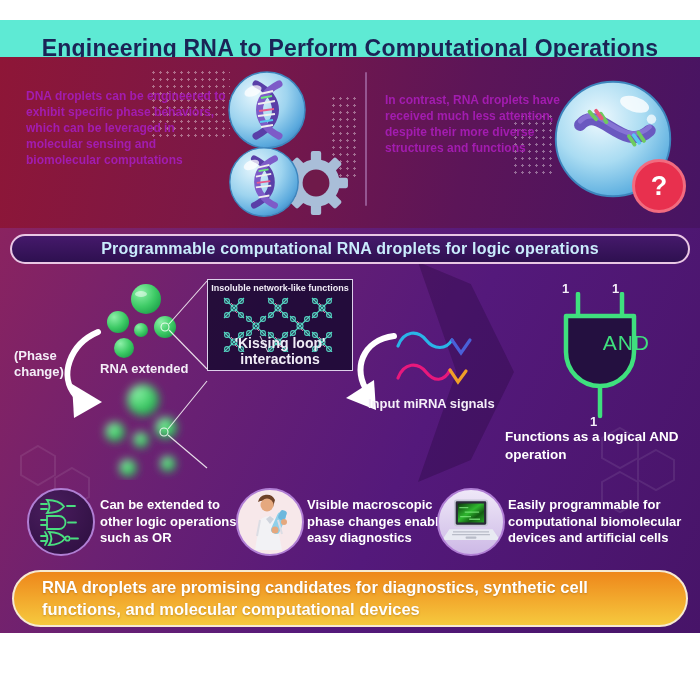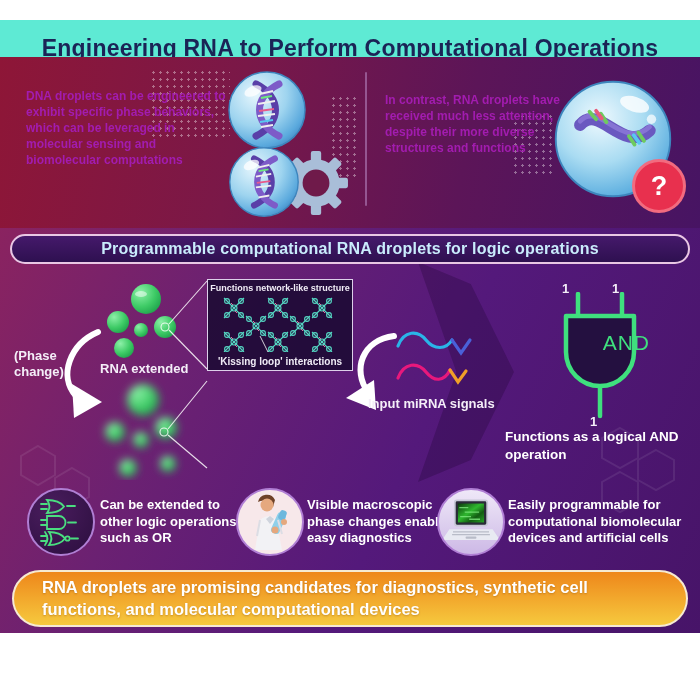--- a/index.html
+++ b/index.html
@@ -26,21 +26,21 @@
     background:linear-gradient(115deg,#8a2360 0%,#6b2172 28%,#54197b 58%,#471468 100%);}
   .chevron{position:absolute;left:418px;top:262px;width:96px;height:220px;background:rgba(28,5,48,.28);
     clip-path:polygon(0 0,55% 10%,100% 50%,55% 90%,0 100%,40% 50%);}
   .pill{position:absolute;left:10px;top:234px;width:680px;height:30px;box-sizing:border-box;
     border:2px solid #e9c7e4;border-radius:20px;background:linear-gradient(180deg,#45196b,#2e1050);
     display:flex;align-items:center;justify-content:center;color:#c9ecfc;font-weight:800;font-size:16px;letter-spacing:.2px;}
   .white-label{position:absolute;color:#f4eef8;font-weight:700;font-size:13px;text-align:left;line-height:1.25;}
   .sbox{position:absolute;width:146px;height:92px;box-sizing:border-box;border:1.5px solid #ddd0ea;
     background:rgba(22,8,46,.82);}
   .sbox .btitle{position:absolute;left:2px;right:2px;top:3px;text-align:center;color:#f0ecf6;font-size:9px;font-weight:700;}
-  .sbox .bcap{position:absolute;left:2px;right:2px;bottom:3px;text-align:center;color:#f0ecf6;font-size:10px;font-weight:700;}
+  .sbox .bcap{position:absolute;left:2px;right:2px;bottom:3px;text-align:center;color:#f0ecf6;font-size:14px;font-weight:700;}
   .sbox svg{position:absolute;left:2px;top:16px;}
   .gate-num{position:absolute;color:#f4eef8;font-weight:700;font-size:13px;}
   .gate-and{position:absolute;left:550px;top:331px;width:100px;text-align:right;color:#3fe07e;
     font-size:21px;font-weight:400;letter-spacing:1px;}
   .gate-cap{position:absolute;left:505px;top:428px;width:192px;color:#fff;font-weight:800;font-size:13.5px;line-height:1.3;}
   
   .bcircle{position:absolute;width:68px;height:68px;border-radius:50%;box-sizing:border-box;border:2px solid #b07fd4;
     display:flex;align-items:center;justify-content:center;overflow:hidden;}
   .btext{position:absolute;color:#fff;font-weight:700;font-size:13px;line-height:1.27;}
   
@@ -212,21 +212,21 @@
     <g>
       <path d="M394,108 C362,112 352,142 368,164" fill="none" stroke="#ffffff" stroke-width="6" stroke-linecap="round"></path>
       <polygon points="374,152 346,170 376,182" fill="#ffffff"></polygon>
     </g>
   </svg>
 
   <div class="white-label" style="left:14px;top:348px;width:88px;">(Phase change)</div>
   <div class="white-label" style="left:100px;top:361px;width:92px;">RNA extended</div>
 
   <div class="sbox" style="left:207px;top:279px;">
-    <div class="btitle">Functions network-like structure</div>
+    <div class="btitle">Insoluble network-like functions</div>
     <svg width="140" height="56" viewBox="0 0 140 56">
       <defs>
         <g id="xu" stroke="#56d8c4" stroke-width="1.1" fill="none">
           <path d="M-10,-10 L10,10 M-10,10 L10,-10"></path>
           <circle cx="-7" cy="-7" r="2.4"></circle>
             <circle cx="7" cy="-7" r="2.4"></circle>
           <circle cx="-7" cy="7" r="2.4"></circle>
             <circle cx="7" cy="7" r="2.4"></circle>
           <circle r="3"></circle>
           <path d="M-3,-5 l2,2 M1,3 l2,2" stroke="#e070a0" stroke-width="1"></path>

